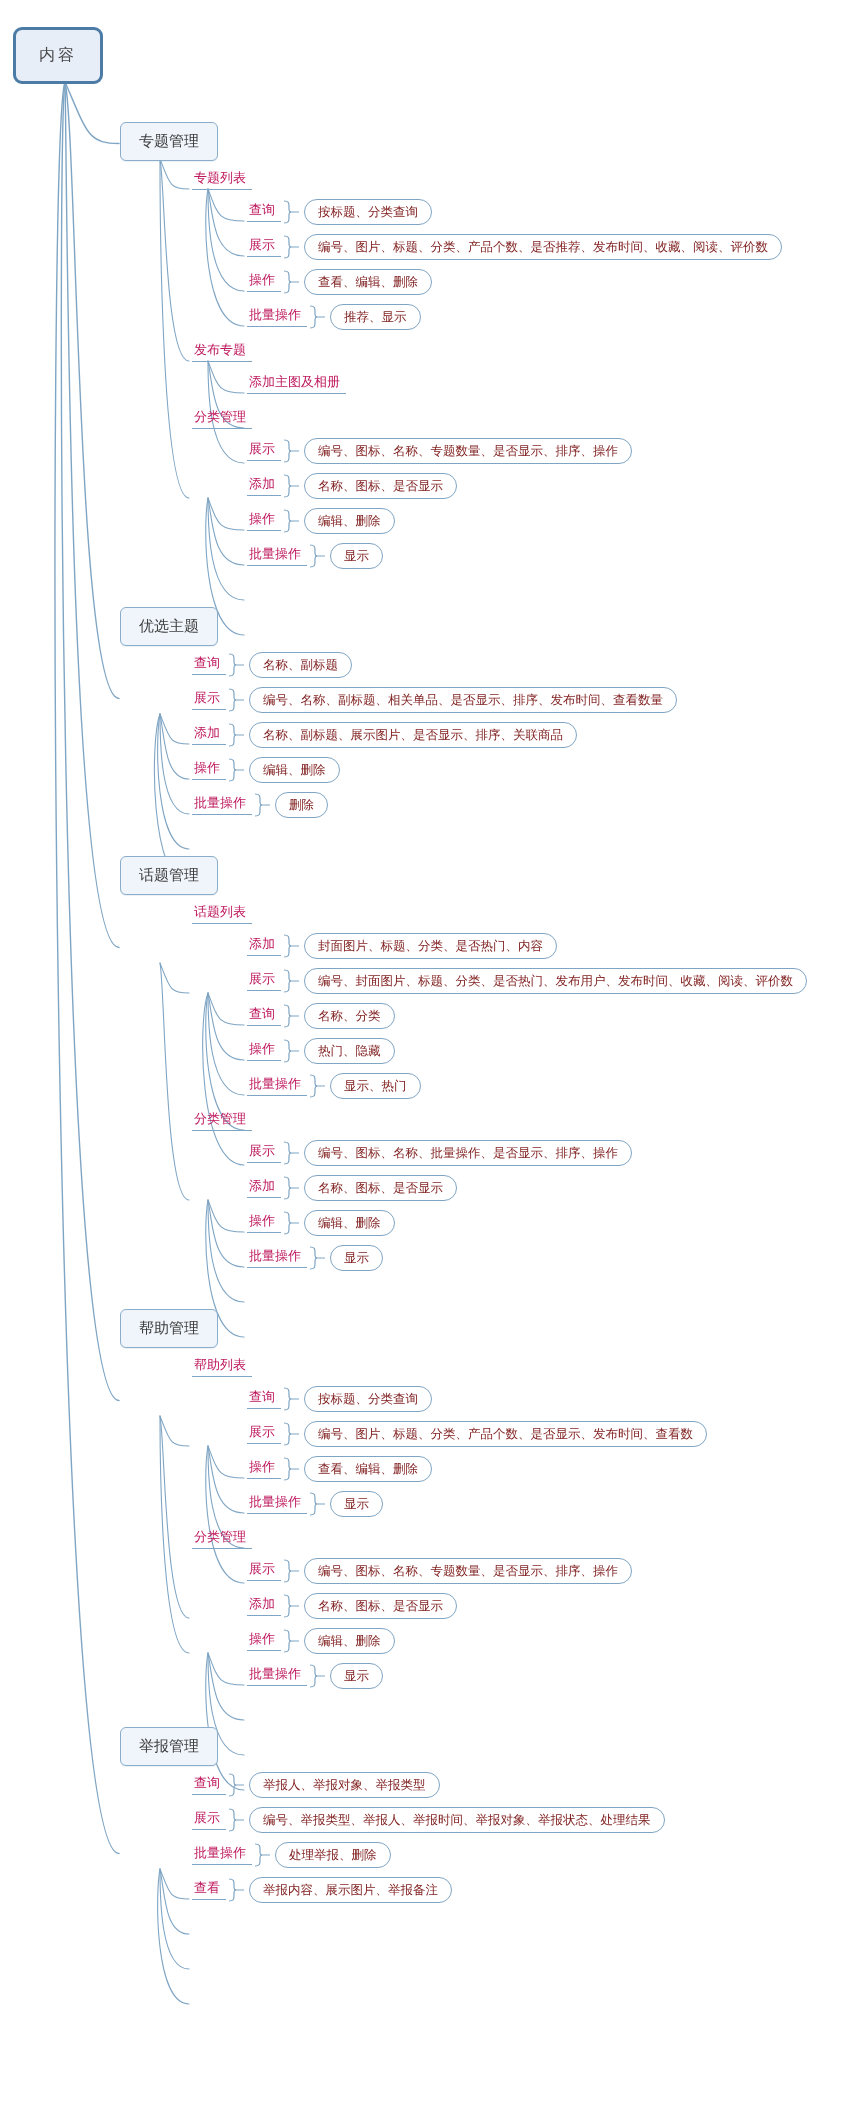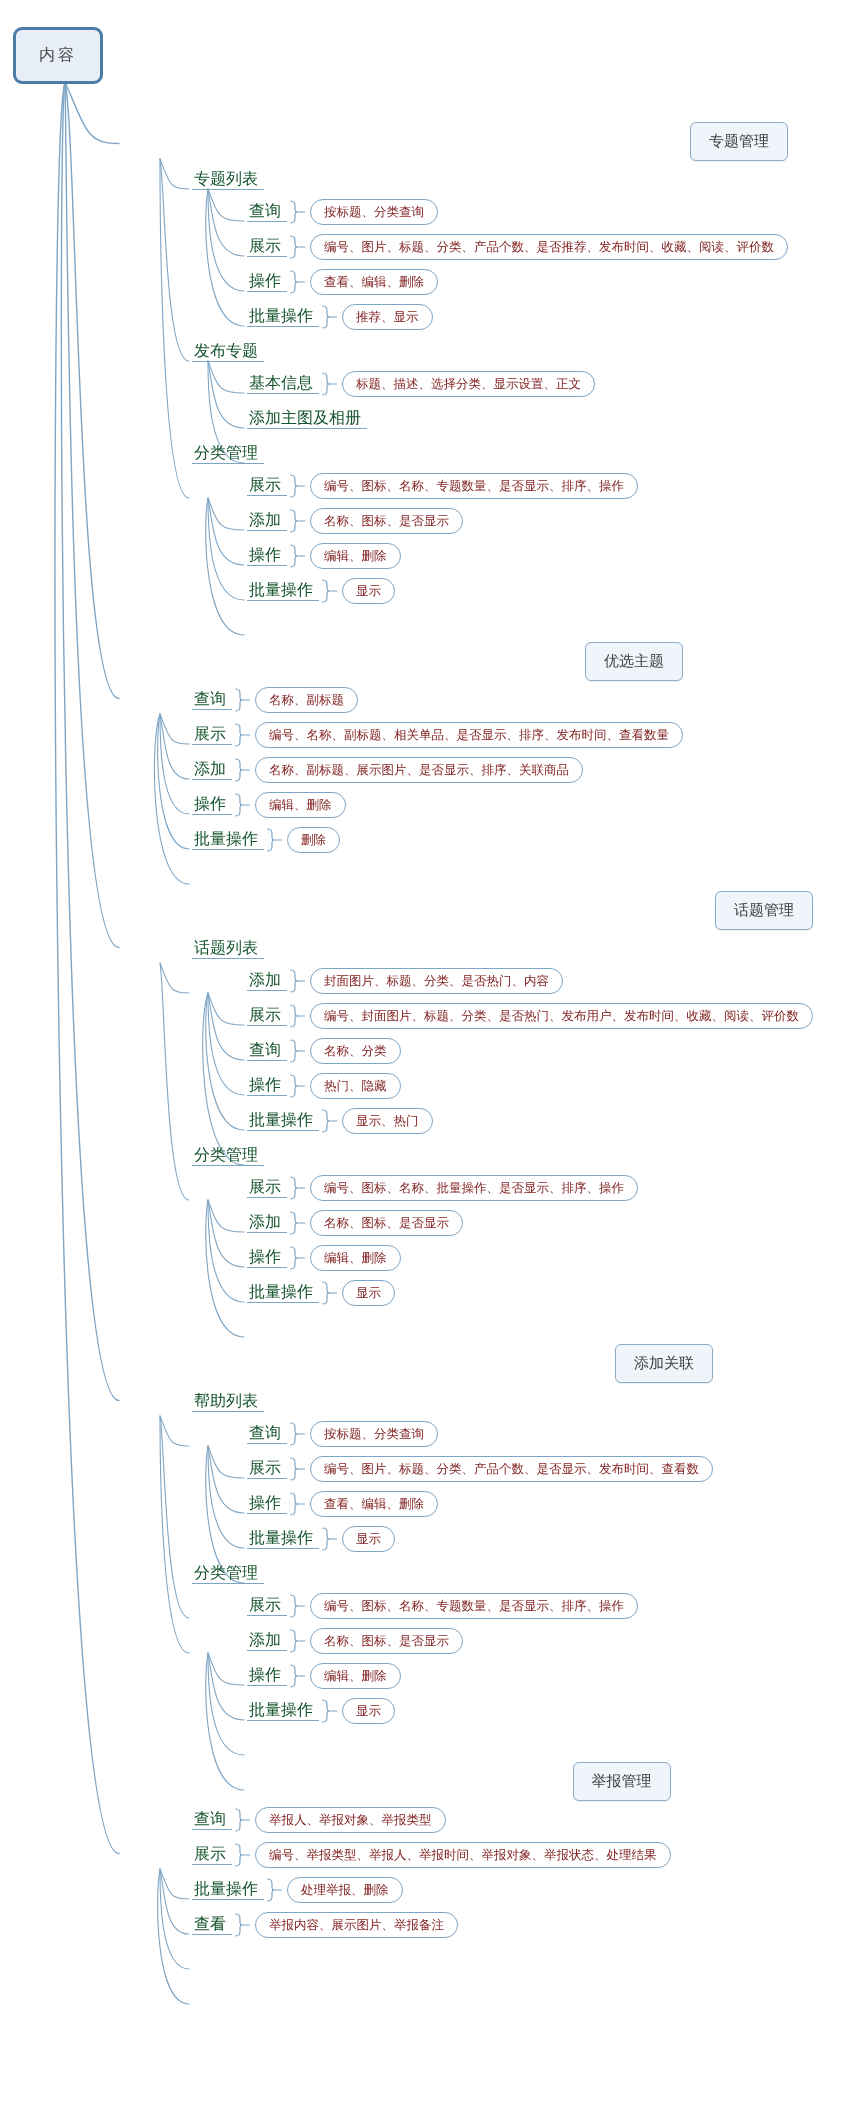--- a/index.html
+++ b/index.html
@@ -16,29 +16,29 @@
   .root-box{
     background:var(--fill-root,#e7eef7);border:3px solid var(--border-root,#4c7ba6);
     border-radius:9px;padding:15px 23px;font-size:16px;letter-spacing:3px;color:#474747;
   }
   .branch-box{
     background:var(--fill-branch,#f0f5fb);border:1px solid var(--border-branch,#8aadcb);
     border-radius:6px;padding:9px 18px;font-size:15px;color:#3d3d3d;
     box-shadow:0 1px 1px rgba(120,150,180,.15);
   }
   .children{width:max-content;}
-  .of-root{margin-left:107px;text-align:right;}
+  .of-root{margin-left:107px;}
   .of-root > .block{margin-top:38px;}
   .of-branch{margin-left:72px;margin-top:6px;}
   .of-label{margin-left:55px;margin-top:6px;margin-bottom:2px;}
   .row{display:flex;align-items:center;height:26px;margin-bottom:9px;width:max-content;}
   .row.has-kids{margin-bottom:0;}
   .tlabel{
-    font-size:16px;color:#14532d;line-height:17px;white-space:nowrap;
-    border-bottom:1px solid var(--conn,#7fa5c4);padding:0 6px 2px 2px;
+    font-size:13px;color:#be185d;line-height:17px;white-space:nowrap;
+    border-bottom:1px solid var(--conn,#7fa5c4);padding:0 6px 2px 2px;font-family:Liberation Mono, monospace;
   }
   .bubble{
     display:inline-block;white-space:nowrap;background:#ffffff;
     border:1px solid var(--conn,#7fa5c4);border-radius:13px;
     padding:3px 13px;font-size:12.5px;line-height:18px;color:#7f1d1d;
   }
   .brace{flex:none;margin:0 2px 0 1px;display:block;}
 </style>
 </head>
 <body>
@@ -142,29 +142,20 @@
                   </div>
                 </div>
               </div>
               <div class="block">
                 <div class="row has-kids">
                   <span class="tlabel">发布专题</span>
                 </div>
                 <div class="children of-label">
                   <div class="block">
                     <div class="row leaf">
-                      <span class="tlabel">基本信息</span>
-                      <svg width="20" height="26" viewBox="0 0 20 26" class="brace">
-                        <path d="M2 2 C7 2 7 4 7 8 L7 10.5 C7 12.5 9 13 9 13 C9 13 7 13.5 7 15.5 L7 18 C7 22 7 24 2 24 M9 13 L17 13" fill="none" stroke="#7fa5c4" stroke-width="1.2"></path>
-                      </svg>
-                      <span class="bubble">标题、描述、选择分类、显示设置、正文</span>
-                    </div>
-                  </div>
-                  <div class="block">
-                    <div class="row leaf">
                       <span class="tlabel">添加主图及相册</span>
                     </div>
                   </div>
                 </div>
               </div>
               <div class="block">
                 <div class="row has-kids">
                   <span class="tlabel">分类管理</span>
                 </div>
                 <div class="children of-label">
@@ -344,21 +335,21 @@
                       <span class="tlabel">批量操作</span>
                       <svg width="20" height="26" viewBox="0 0 20 26" class="brace">
                         <path d="M2 2 C7 2 7 4 7 8 L7 10.5 C7 12.5 9 13 9 13 C9 13 7 13.5 7 15.5 L7 18 C7 22 7 24 2 24 M9 13 L17 13" fill="none" stroke="#7fa5c4" stroke-width="1.2"></path>
                       </svg>
                       <span class="bubble">显示</span>
                     </div>
                   </div>
                 </div>
               </div>
             </div></div>
-          <div class="block"><div class="box branch-box">添加关联</div><div class="children of-branch">
+          <div class="block"><div class="box branch-box">帮助管理</div><div class="children of-branch">
               <div class="block">
                 <div class="row has-kids">
                   <span class="tlabel">帮助列表</span>
                 </div>
                 <div class="children of-label">
                   <div class="block">
                     <div class="row leaf">
                       <span class="tlabel">查询</span>
                       <svg width="20" height="26" viewBox="0 0 20 26" class="brace">
                         <path d="M2 2 C7 2 7 4 7 8 L7 10.5 C7 12.5 9 13 9 13 C9 13 7 13.5 7 15.5 L7 18 C7 22 7 24 2 24 M9 13 L17 13" fill="none" stroke="#7fa5c4" stroke-width="1.2"></path>

